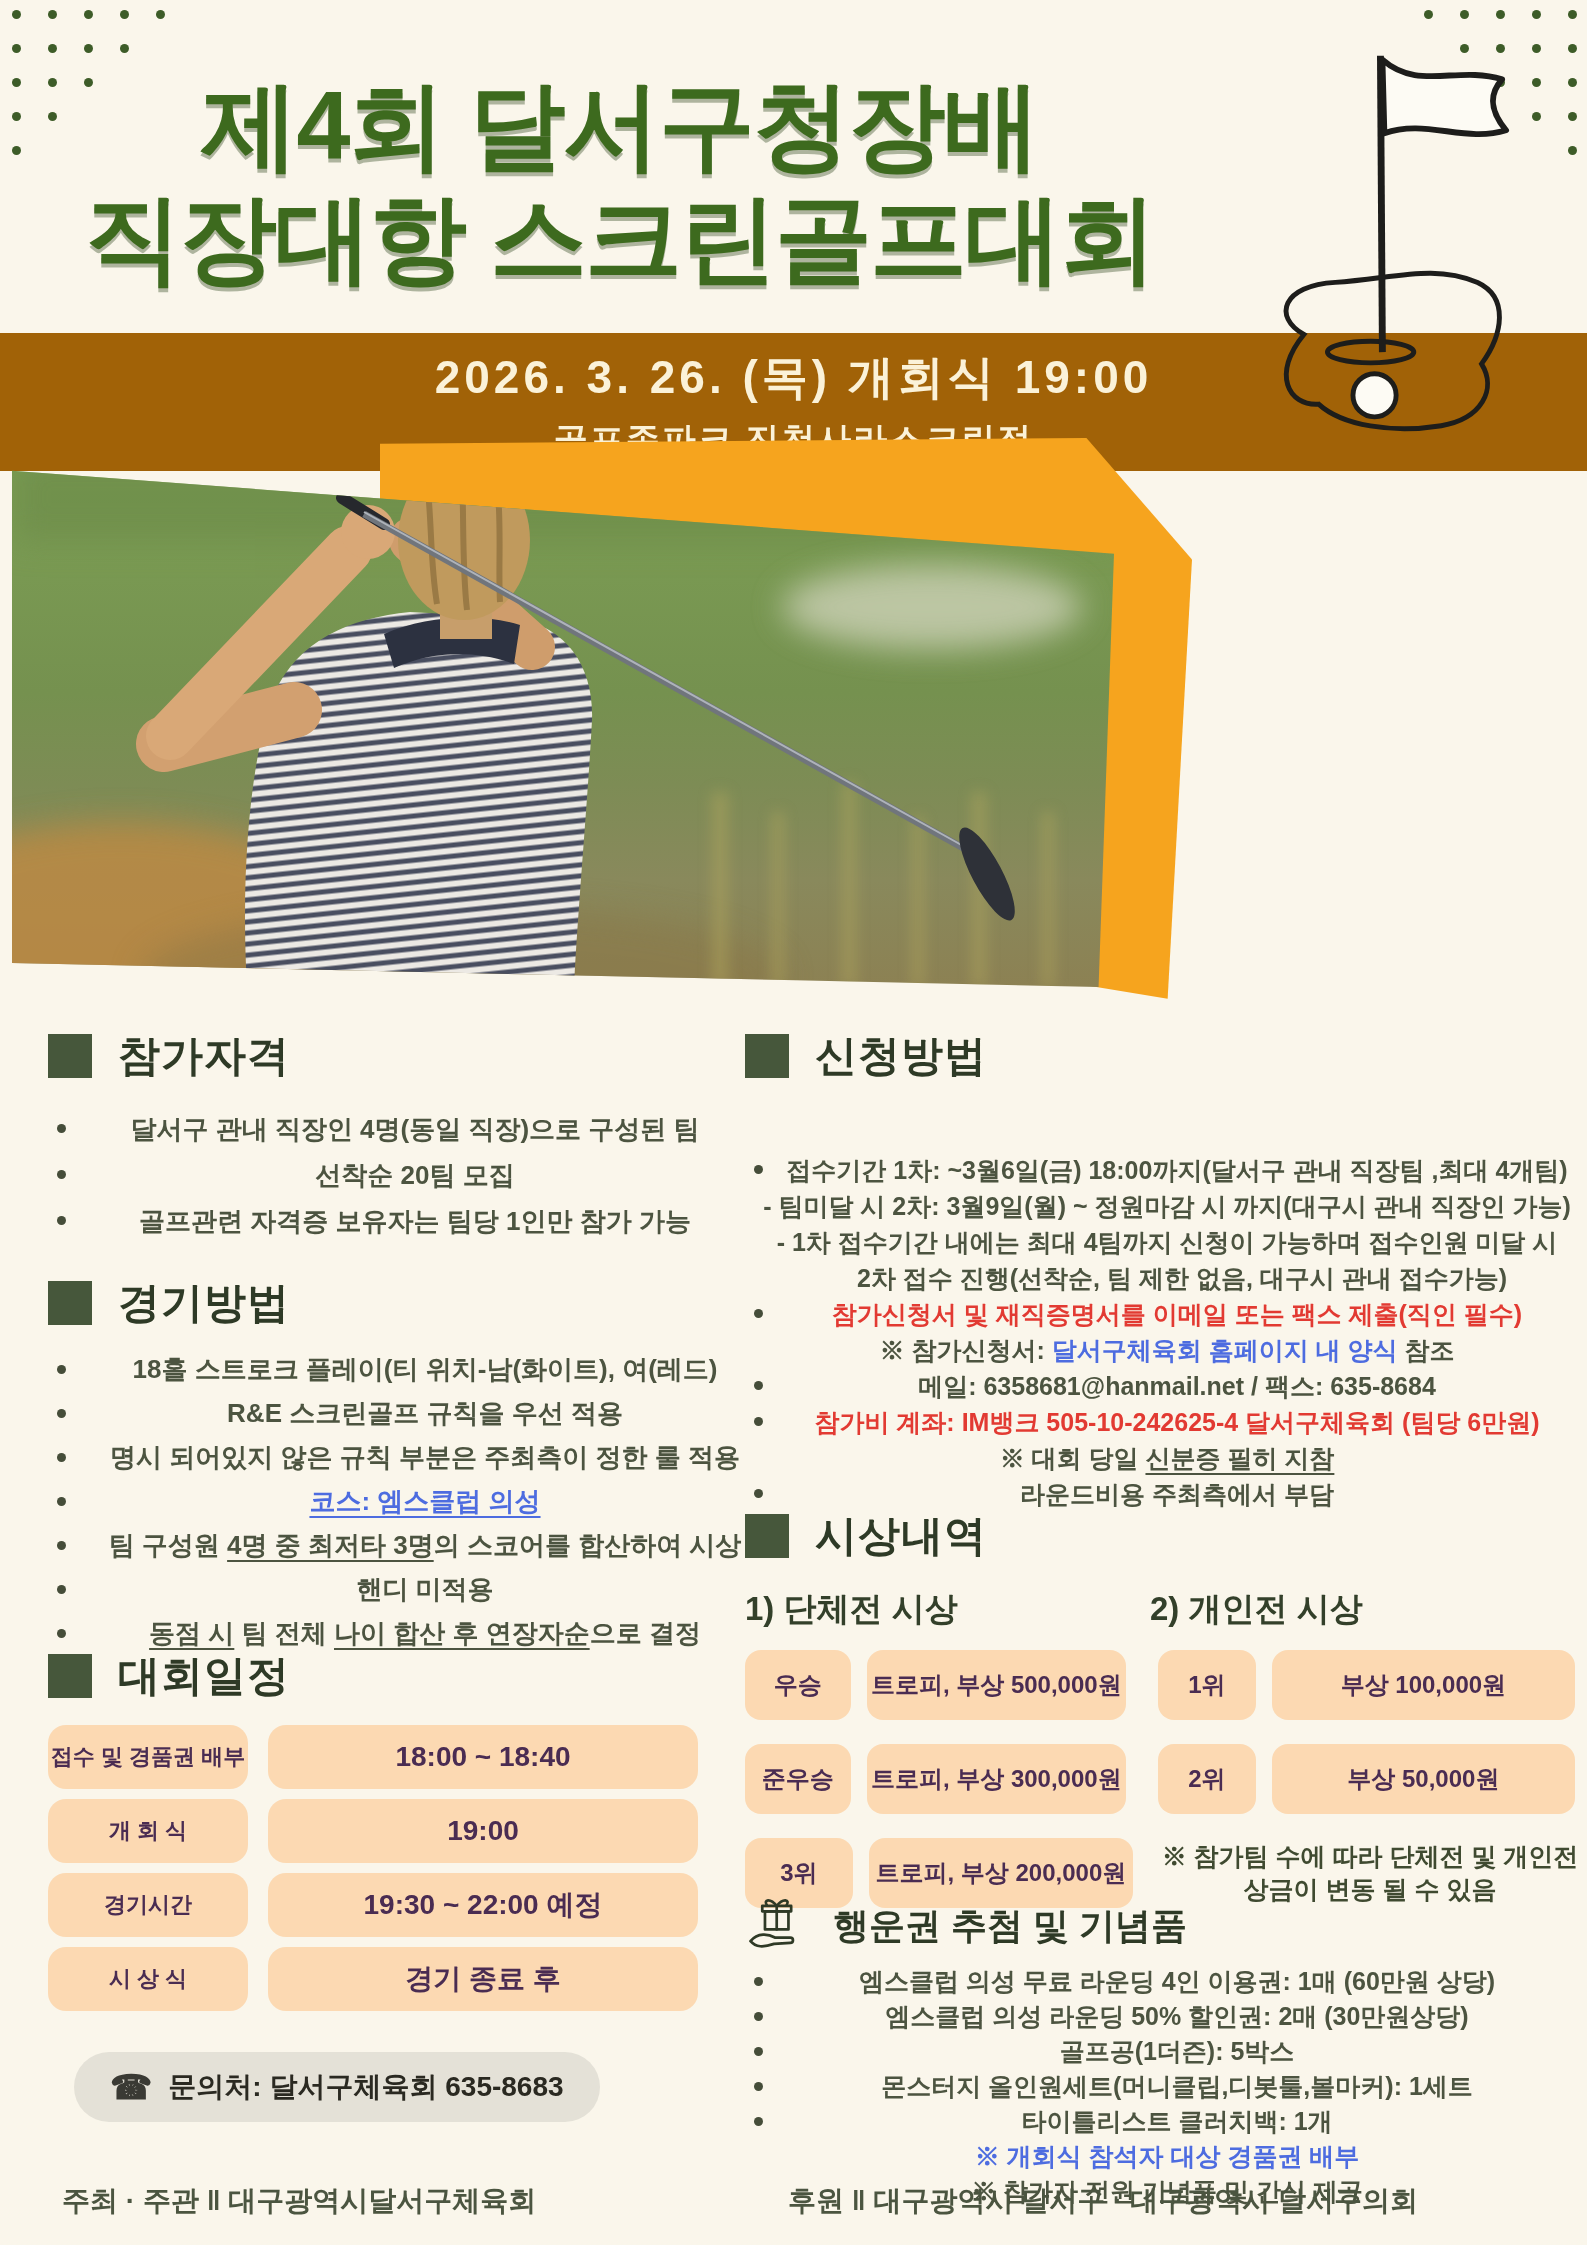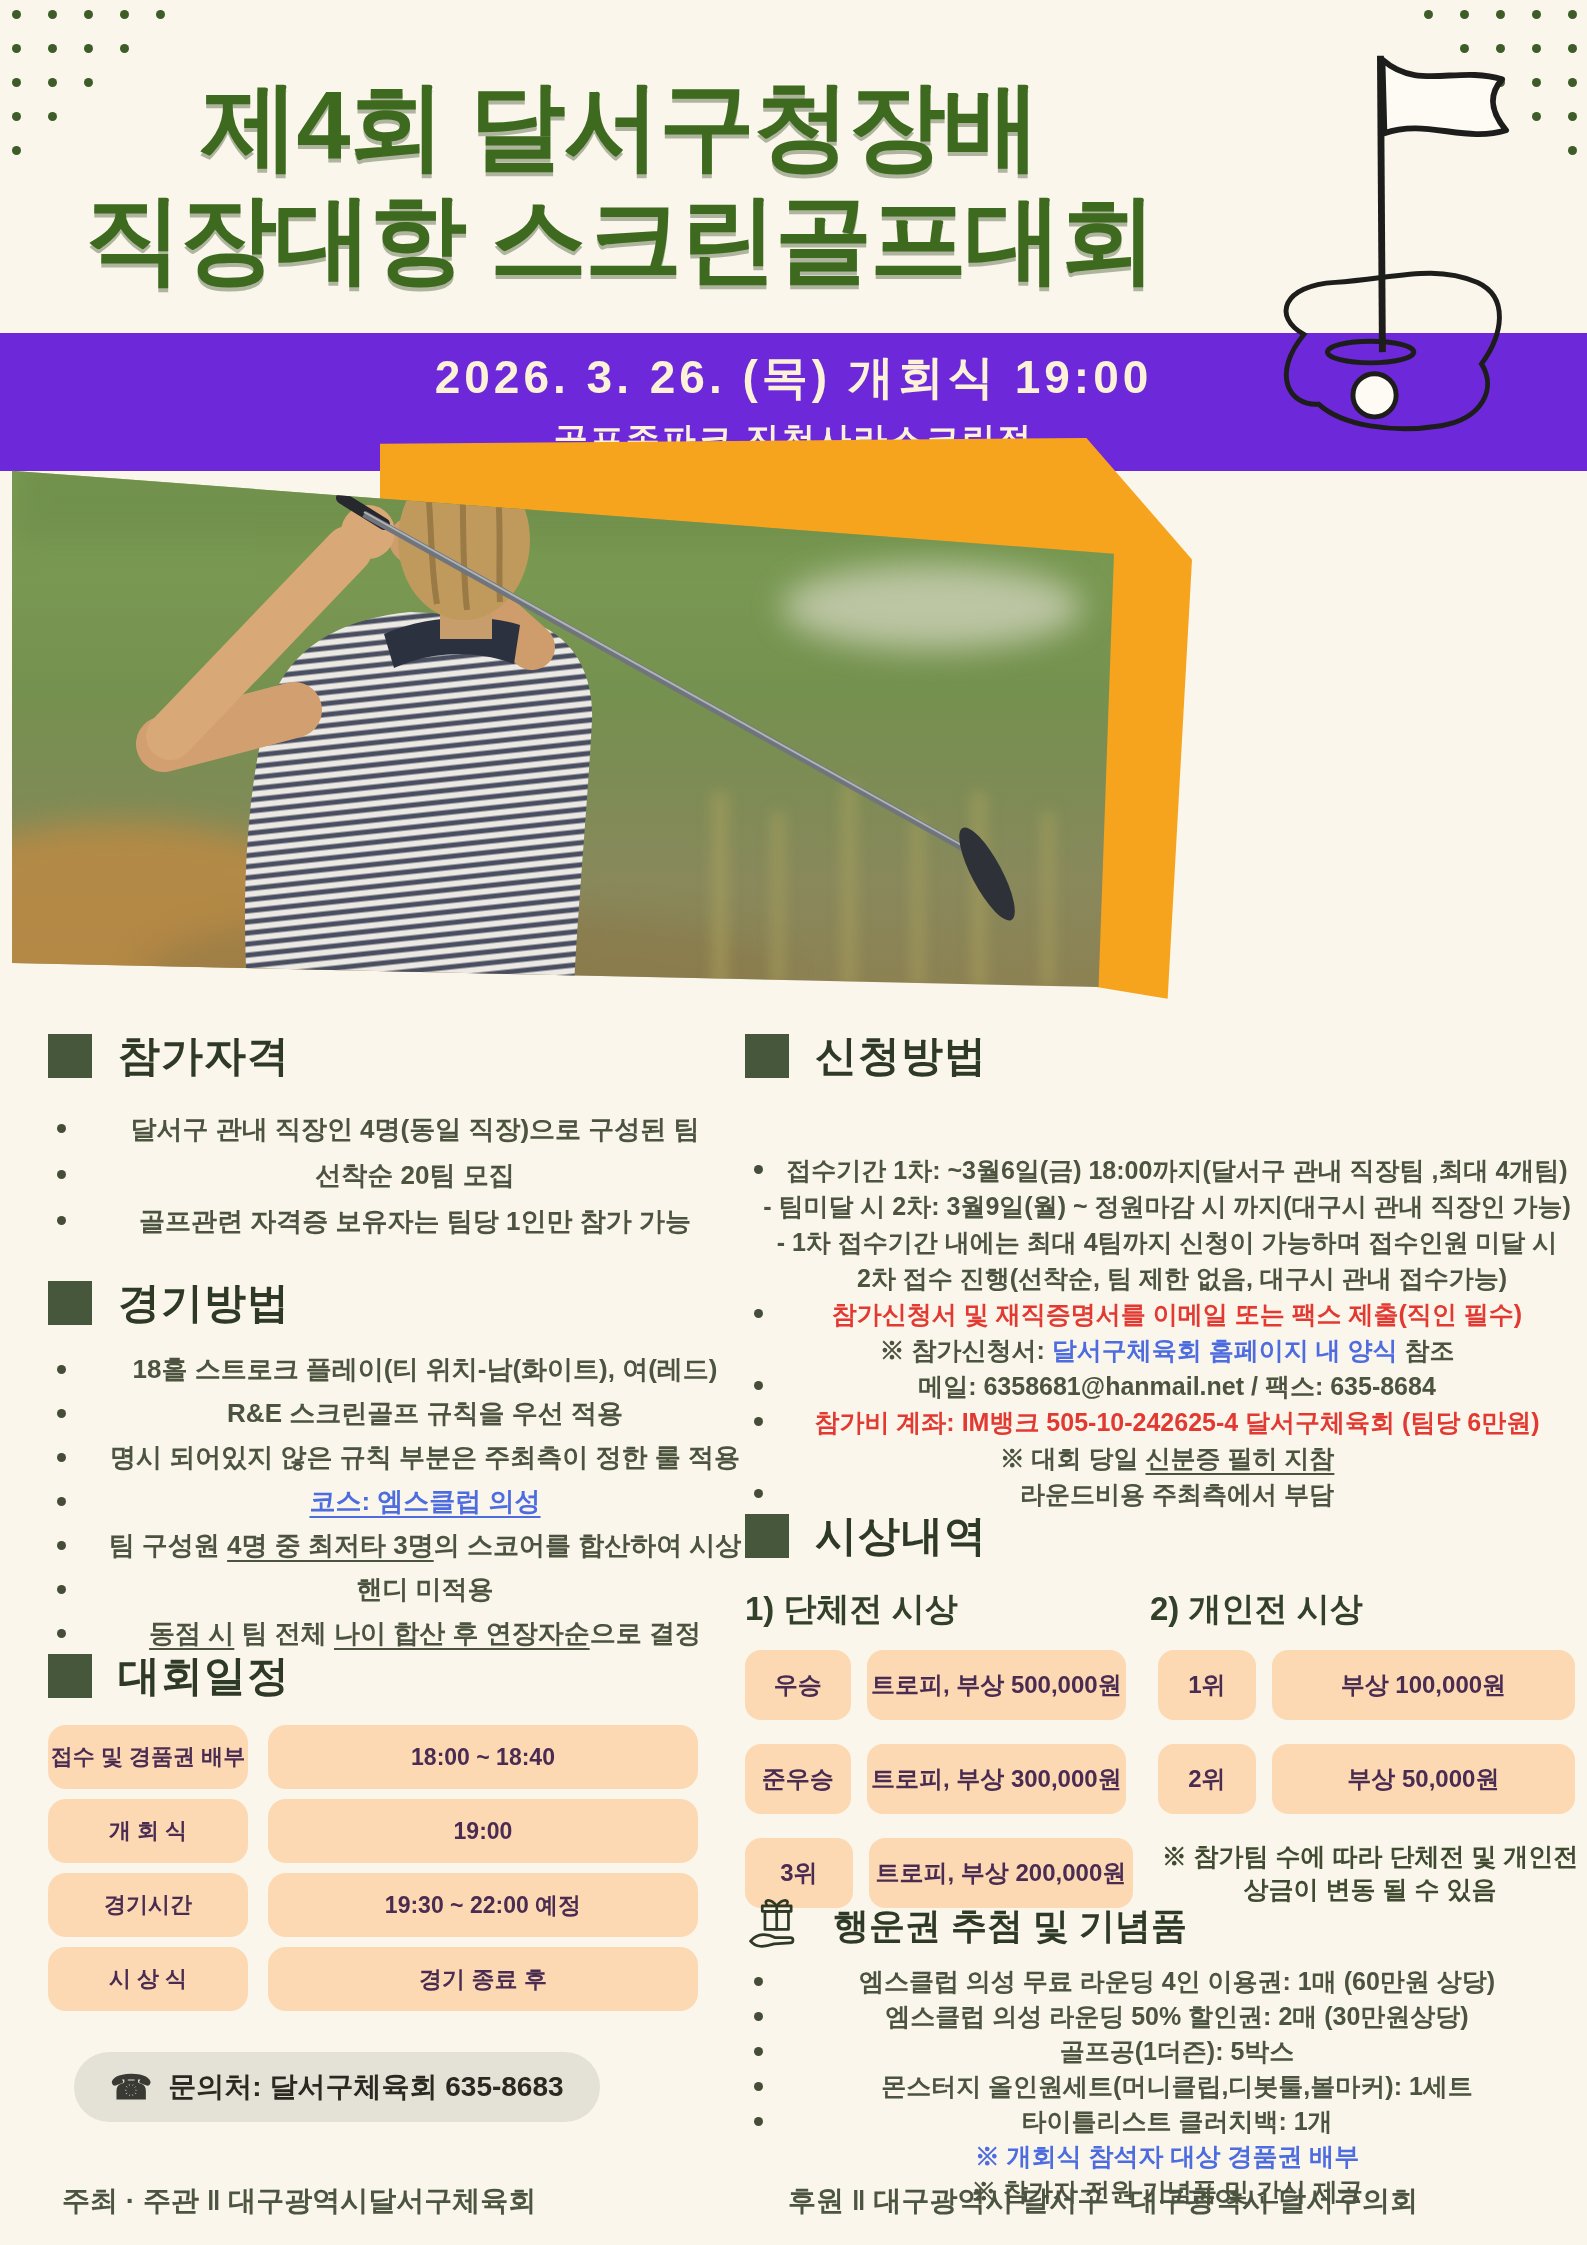--- a/index.html
+++ b/index.html
@@ -19,21 +19,21 @@
   .title-line{
     font-size:97px;line-height:1.16;font-weight:900;color:#3d6a1e;
     letter-spacing:-2px;white-space:nowrap;
     text-shadow:0 4px 0 rgba(31,58,13,.35);
   }
   
   .flag-wrap{position:absolute;left:1245px;top:40px;width:265px;height:405px;z-index:2;}
   
   .banner{
     position:absolute;left:0;top:333px;width:100%;height:138px;
-    background:#6d28d9;z-index:1;text-align:center;color:#fbf2d8;
+    background:#a16207;z-index:1;text-align:center;color:#fbf2d8;
   }
   .banner-line1{margin-top:14px;font-size:46px;font-weight:700;letter-spacing:4px;white-space:nowrap;}
   .banner-line2{margin-top:8px;font-size:34px;font-weight:700;letter-spacing:2px;white-space:nowrap;}
   
   .accent{
     position:absolute;left:380px;top:438px;width:812px;height:578px;background:#f6a41e;z-index:1;
     clip-path:polygon(0 1%,87% 0,100% 21%,97% 97%,58% 88%,0 26%);
   }
   .photo{
     position:absolute;left:12px;top:452px;width:1102px;height:535px;z-index:2;
@@ -69,21 +69,21 @@
   #sec-application .bullets li{font-size:25px;line-height:36px;}
   #sec-application .bullets li::before{top:13px;}
   
   .sched{margin-top:21px;display:flex;flex-direction:column;gap:10px;}
   .sched-row{display:flex;gap:20px;}
   .pill{
     background:#fcd9b2;border-radius:18px;display:flex;align-items:center;justify-content:center;
     color:#4a2c52;font-weight:800;white-space:nowrap;
   }
   .sched-label{width:200px;height:64px;font-size:22px;}
-  .sched-value{width:430px;height:64px;font-size:23px;}
+  .sched-value{width:430px;height:64px;font-size:28px;}
   
   .awd-subheads{display:flex;margin-top:23px;}
   .awd-subhead{font-size:33px;font-weight:800;color:#33402a;white-space:nowrap;}
   .awd-subhead.team{width:405px;}
   .awd-grid{margin-top:18px;display:flex;flex-direction:column;gap:24px;}
   .awd-row{display:flex;gap:16px;}
   .awd-rank{width:108px;height:70px;font-size:24px;border-radius:16px;}
   .awd-prize{width:265px;height:70px;font-size:24px;border-radius:16px;}
   .awd-rank.ind{margin-left:16px;width:100px;}
   .awd-prize.ind{width:310px;}

